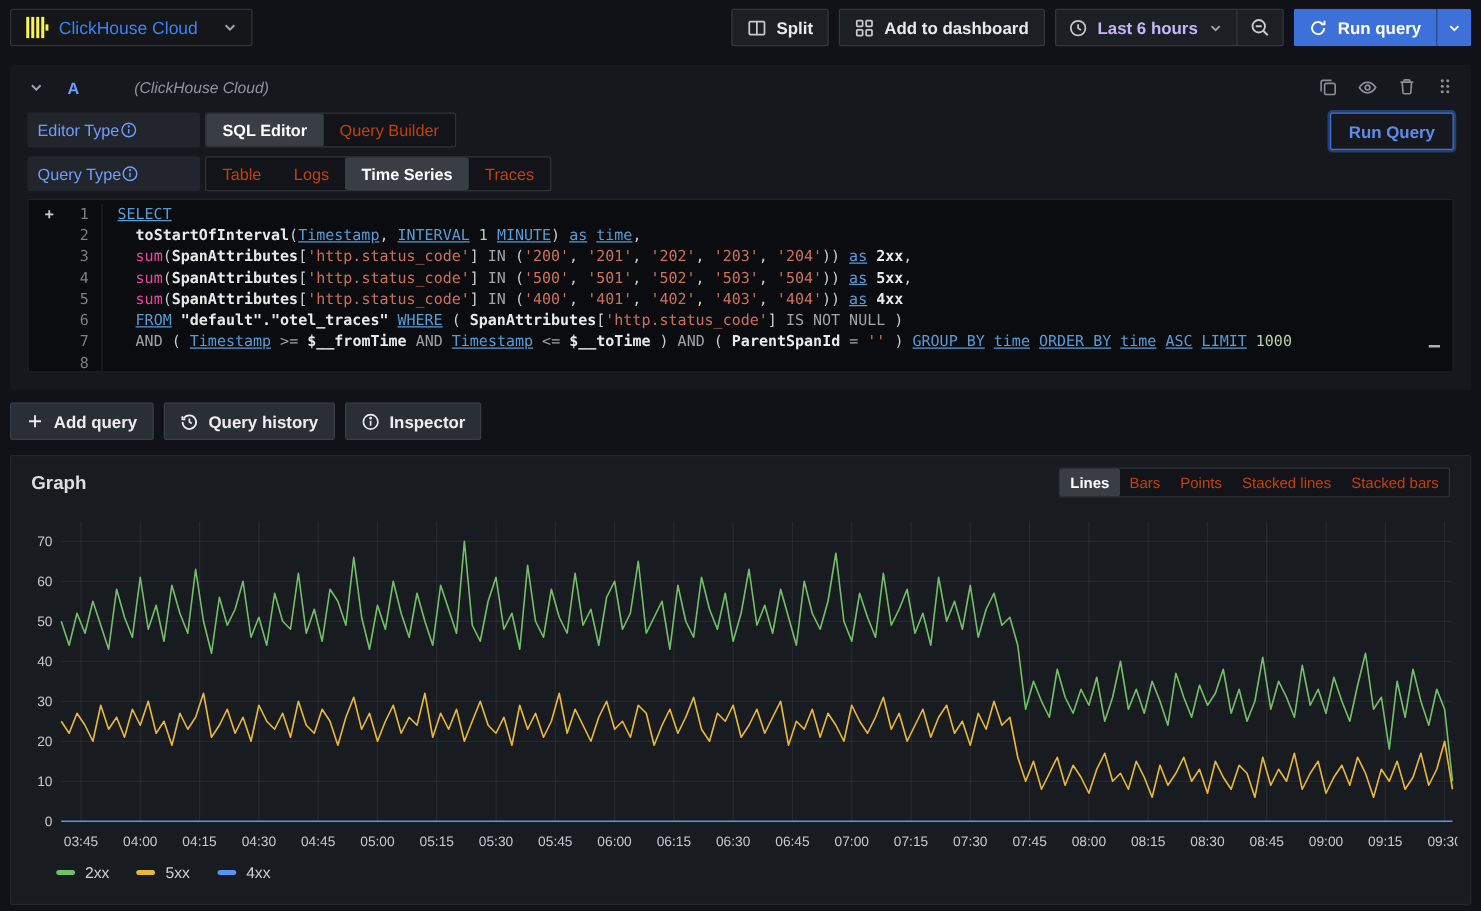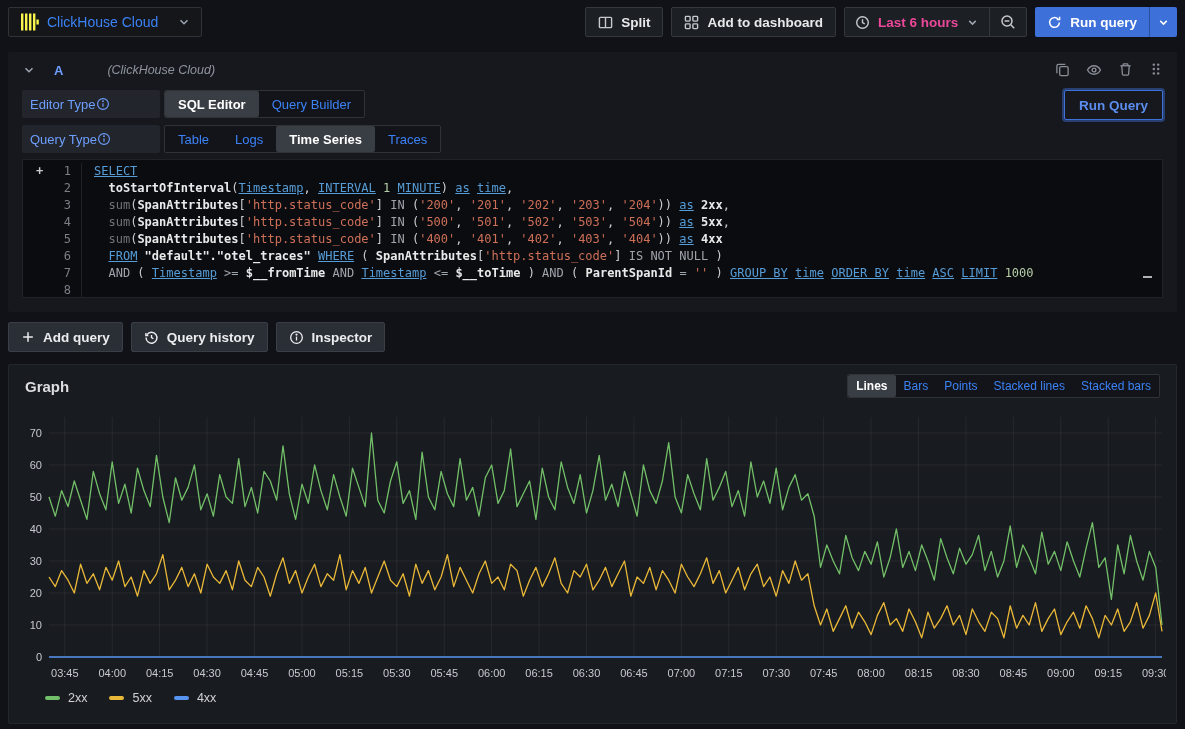--- a/index.html
+++ b/index.html
@@ -21,21 +21,21 @@
   }
   .ds-picker .chev { margin-left:auto; }
   .topbar-right { display:flex; align-items:center; gap:8px; }
   .tb-btn {
     height:30px; display:flex; align-items:center; gap:8px; padding:0 12px;
     background:#1C1F24; border:1px solid #34373E; border-radius:2px;
     color:#E8E9EB; font-size:13.5px; font-weight:600;
   }
   .tb-icon { color:#C6C9CE; display:flex; }
   .time-group { display:flex; align-items:stretch; height:30px; background:#1C1F24; border:1px solid #34373E; border-radius:2px; }
-  .time-group .tg-btn { display:flex; align-items:center; gap:8px; padding:0 10px; background:transparent; border:0; color:#ec4899; font-size:13.5px; font-weight:600; }
+  .time-group .tg-btn { display:flex; align-items:center; gap:8px; padding:0 10px; background:transparent; border:0; color:#c4b5fd; font-size:13.5px; font-weight:600; }
   .time-group .divider { width:1px; background:#34373E; }
   .run-group { display:flex; height:30px; border-radius:2px; overflow:hidden; }
   .run-main, .run-caret { background:#3D71D9; border:0; color:#FFFFFF; display:flex; align-items:center; gap:8px; font-size:13.5px; font-weight:600; }
   .run-main { padding:0 12px; }
   .run-caret { padding:0 7px; border-left:1px solid rgba(0,0,0,.28); }
 
   
   .query-panel { margin:8px 8px 0; background:#16181D; border-radius:2px; }
   .q-header { height:36px; display:flex; align-items:center; padding:0 14px; color:#9DA5B0; }
   .q-refid { color:#6E9FFF; font-size:13px; font-weight:700; margin:0 0 0 18px; }
@@ -43,42 +43,42 @@
   .q-hicons { margin-left:auto; display:flex; gap:16px; color:#898D95; }
   .q-hicons span { display:flex; }
   .q-body { padding:2px 14px 14px; }
   .form-row { display:flex; align-items:flex-start; margin-bottom:5px; position:relative; }
   .chip {
     height:28px; width:138px; flex:none; background:#22252B; border-radius:2px;
     display:flex; align-items:center; justify-content:flex-start; padding:0 8px;
     color:#6E9FFF; font-size:13px; font-weight:500; margin-right:4px;
   }
   .seg { display:inline-flex; align-items:stretch; background:#131419; border:1px solid #2F3237; border-radius:2px; height:28px; }
-  .seg button { border:0; background:transparent; color:#3b82f6; font-size:13px; font-weight:500; padding:0 13px; border-radius:2px; }
+  .seg button { border:0; background:transparent; color:#c2410c; font-size:13px; font-weight:500; padding:0 13px; border-radius:2px; }
   .seg button.sel { background:#393D44; color:#FFFFFF; font-weight:700; }
   .runq-btn {
     margin-left:auto; height:30px; padding:0 14px;
     background:#16181D; color:#5B8DEF; font-size:13.5px; font-weight:600;
     border:1px solid #3D71D9; border-radius:2px;
     box-shadow:0 0 0 2px rgba(61,113,217,.45);
   }
 
   
   .sql-editor {
     margin-top:6px; height:139px; position:relative;
     background:#0B0C10; border:1px solid #1F2228;
     font-family:"DejaVu Sans Mono", monospace; font-size:12px; line-height:17px;
     padding:3px 0; overflow:hidden;
   }
   .gutter-plus { position:absolute; left:8px; top:3px; color:#C9CBD1; font-weight:700; width:17px; text-align:center; }
   .code-line { display:flex; height:17px; }
   .gutter { width:58px; flex:none; text-align:right; padding-right:10px; color:#7A7F86; }
   .lcontent { flex:1; border-left:1px solid #1E2126; padding-left:12px; white-space:pre; overflow:hidden; }
   .tk-k { color:#569CD6;text-decoration:underline; }
-  .tk-f { color:#737373; }
+  .tk-f { color:#ec4899; }
   .tk-i { color:#E9E9EA; font-weight:700; }
   .tk-s { color:#CE7058; }
   .tk-n { color:#B5CEA8; }
   .tk-o { color:#9FA4AB; }
   .tk-d { color:#C9CCD1; }
   .cursor { position:absolute; right:10px; top:116px; width:9px; height:2px; background:#AEB1B7; }
 
   
   .action-row { display:flex; gap:8px; margin:10px 8px; }
   .act-btn {

